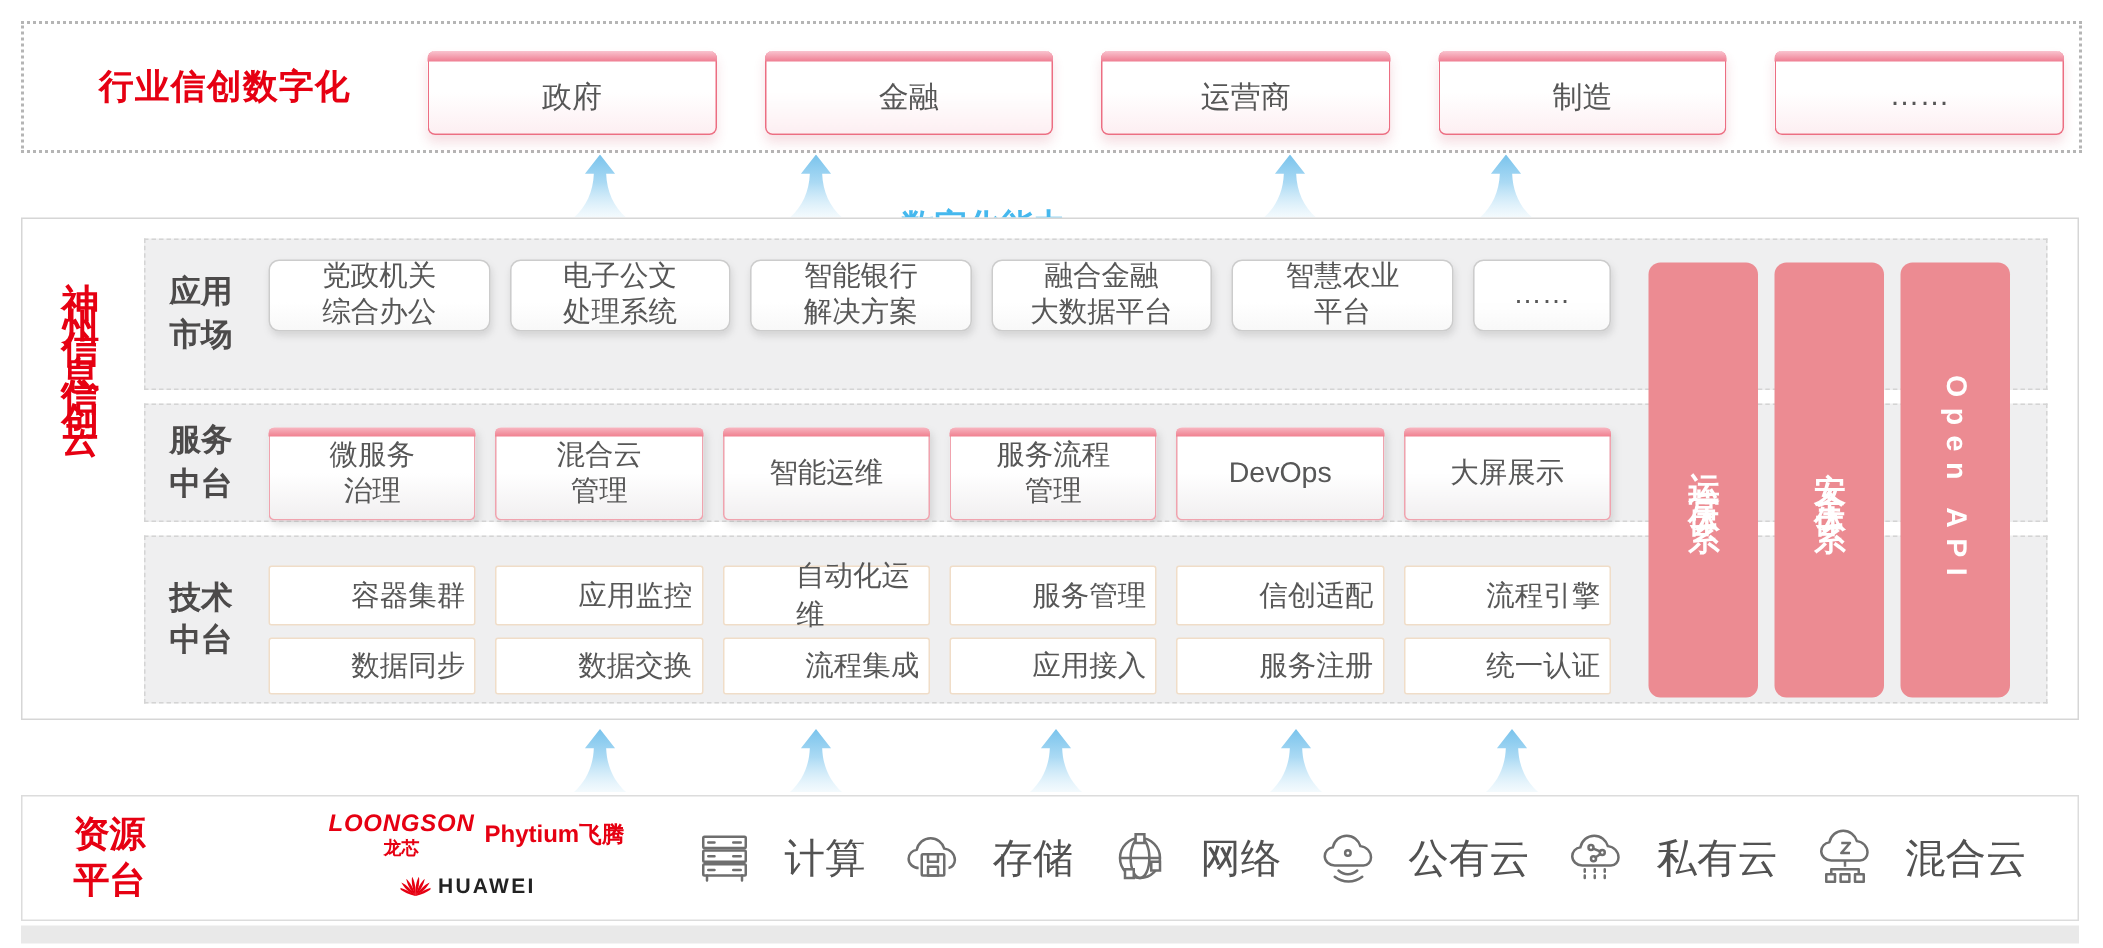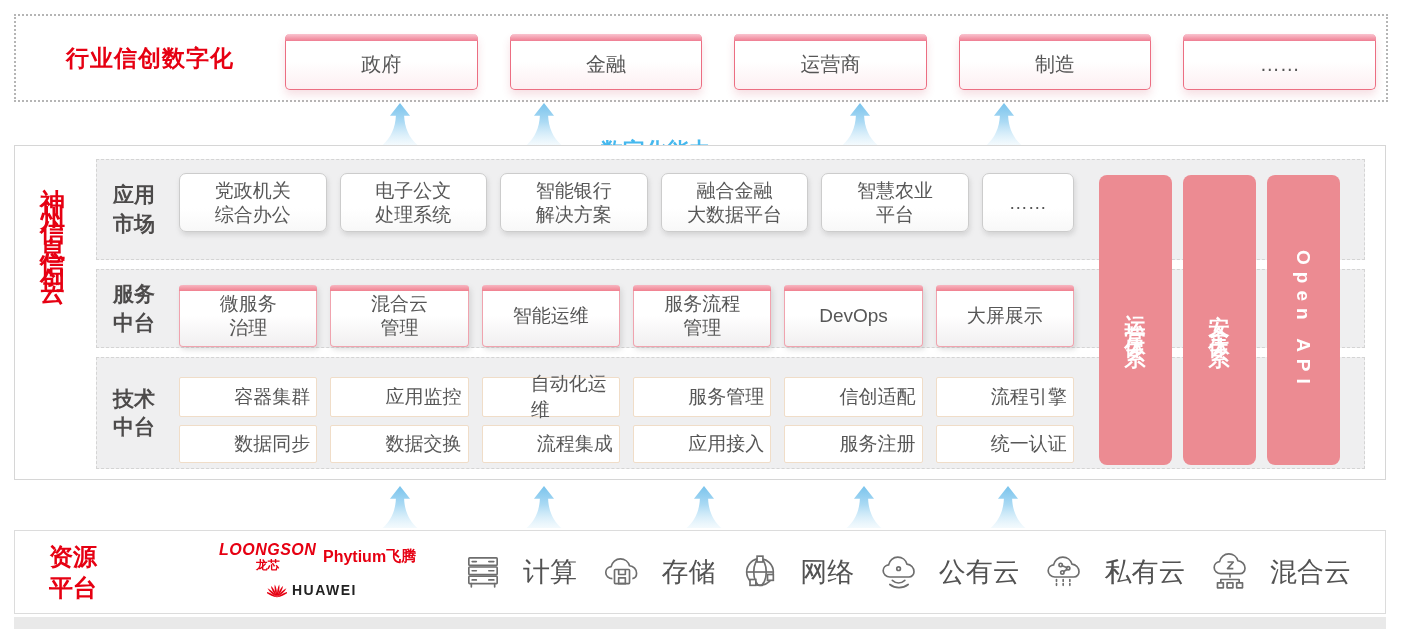--- a/index.html
+++ b/index.html
@@ -30,21 +30,21 @@
         border:1px solid #d6d6d6;background:#fff;}
   .vtitle{position:absolute;left:25px;top:22px;writing-mode:vertical-lr;text-orientation:upright;
           font-size:25px;font-weight:bold;color:#e60012;letter-spacing:16px;line-height:1;}
   .panel{position:absolute;left:81px;width:1267px;background:#efeff0;border:1px dashed #d4d4d4;}
   .panel1{top:13px;height:99px;}
   .panel2{top:123px;height:77px;}
   .panel3{top:211px;height:110px;}
   .row-label{position:absolute;left:16px;top:0;height:100%;display:flex;flex-direction:column;
              justify-content:center;font-size:21px;font-weight:bold;color:#4c4a4a;line-height:1.35;}
   .boxrow{position:absolute;left:164px;width:895px;display:flex;gap:13px;}
-  .r1{top:27px;height:59px;}
+  .r1{top:27px;height:48px;}
   .r2{top:139px;height:62px;}
   .r3a{top:231px;height:40px;}
   .r3b{top:279px;height:38px;}
   .box-white{flex:1;background:linear-gradient(180deg,#ffffff 60%,#f8f8f8);
              border:1px solid #cccccc;border-radius:7px;
              box-shadow:1px 3px 5px rgba(120,120,120,.22);
              display:flex;flex-direction:column;justify-content:center;align-items:center;
              font-size:19px;color:#575757;line-height:1.25;text-align:center;}
   .box-white.small{flex:.62;}
   .box-pink{flex:1;position:relative;border:1px solid #f0a3ae;border-top:none;border-radius:4px;

